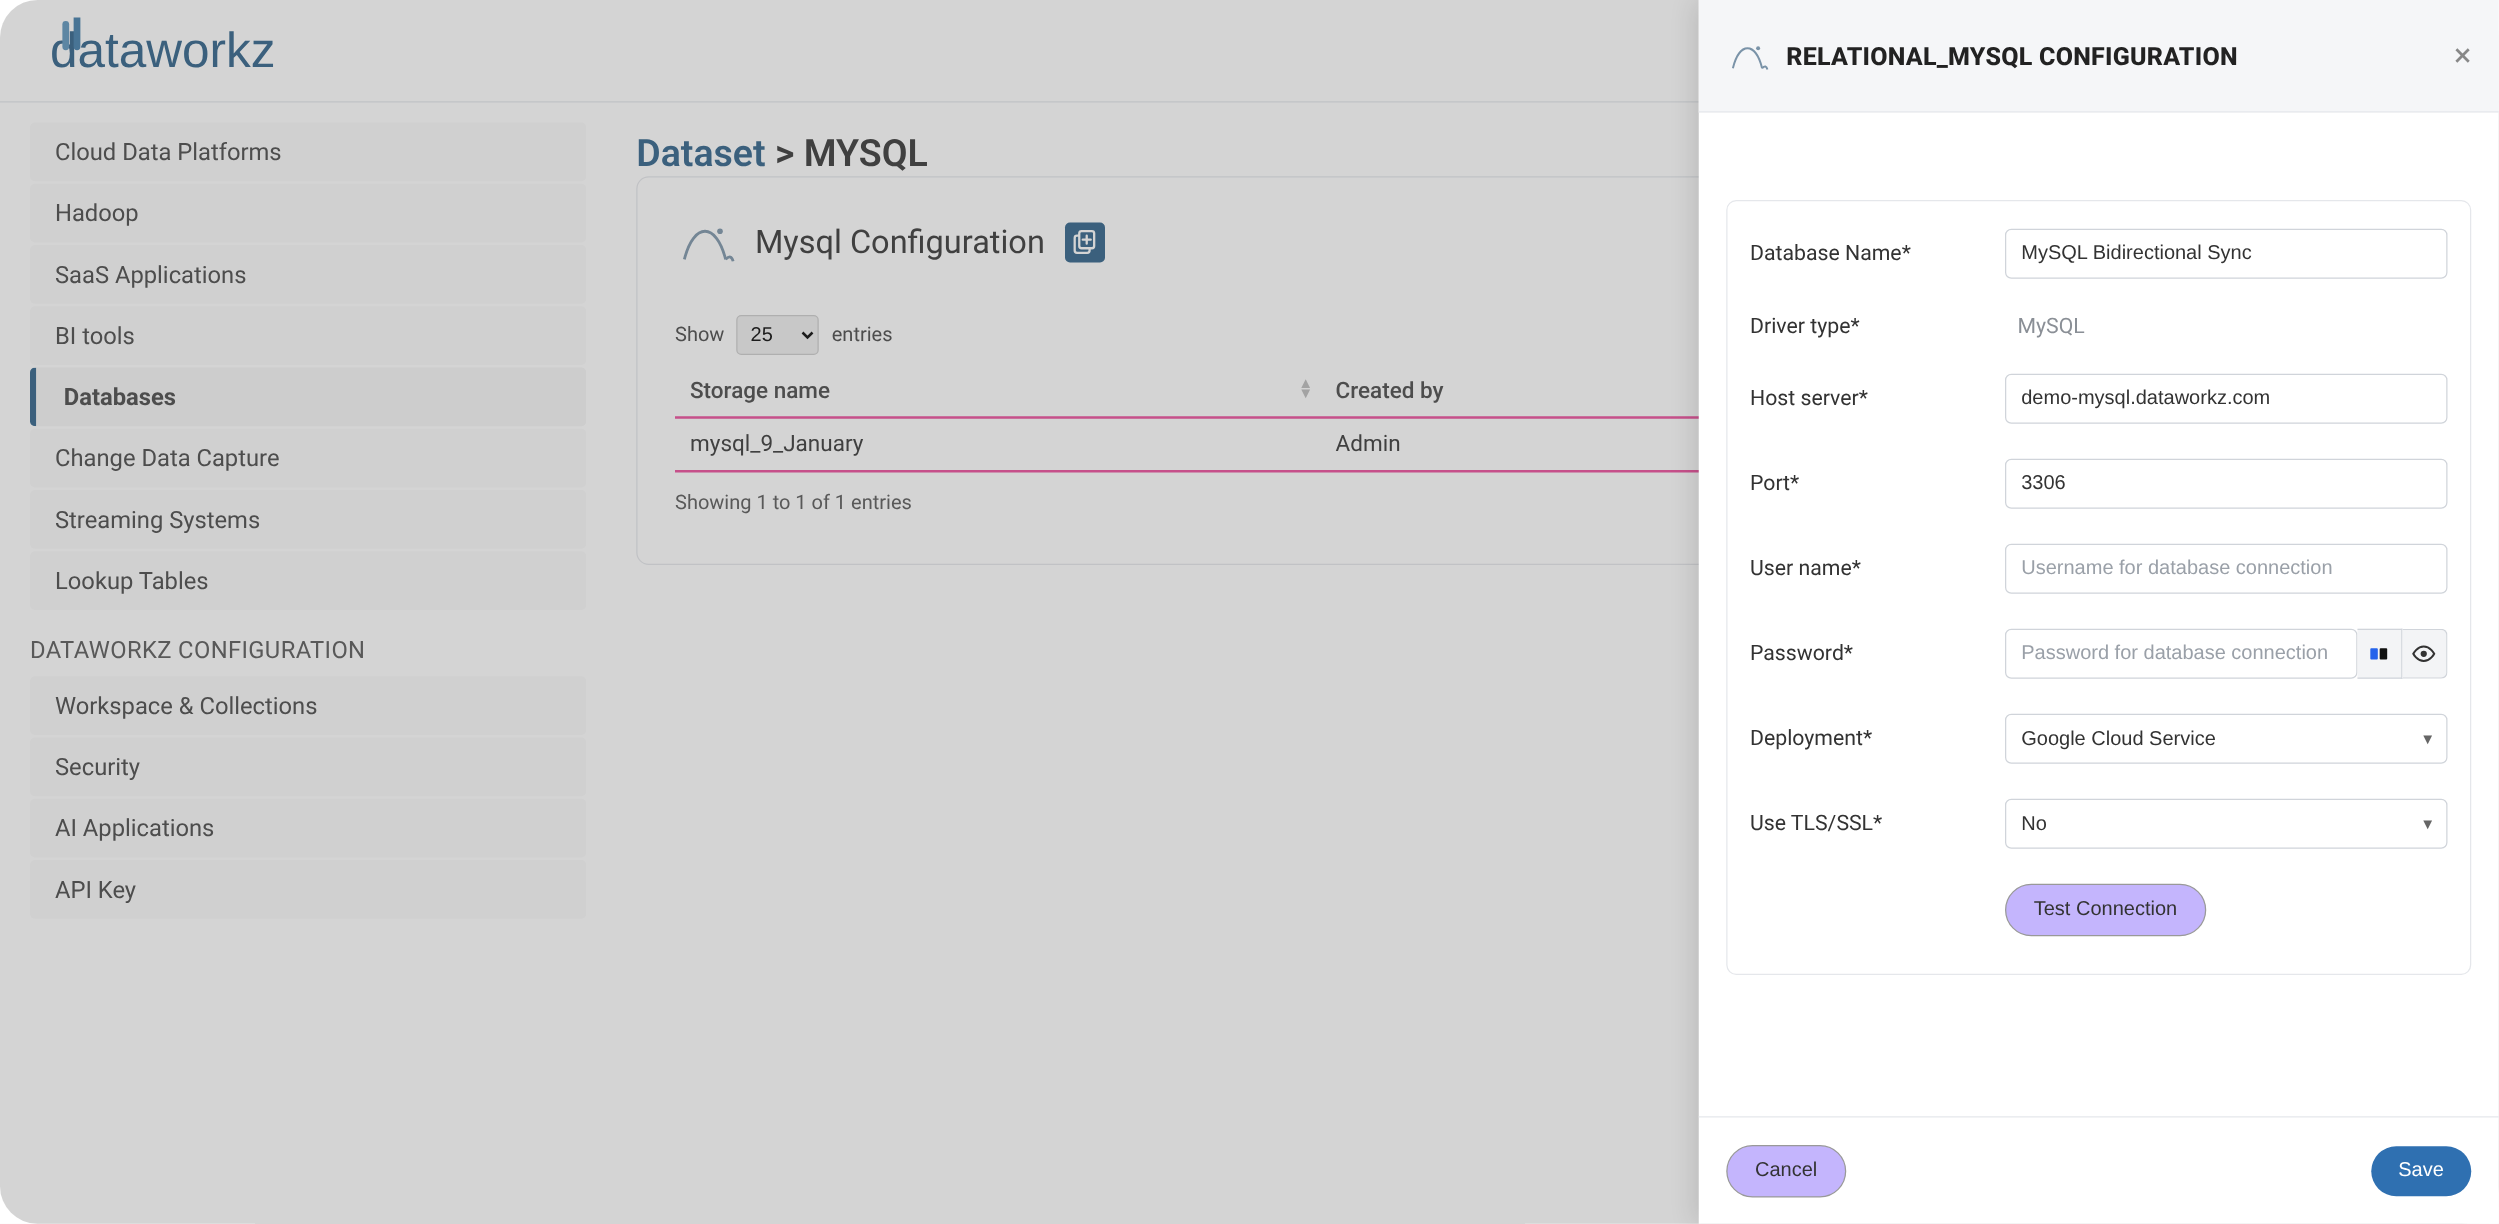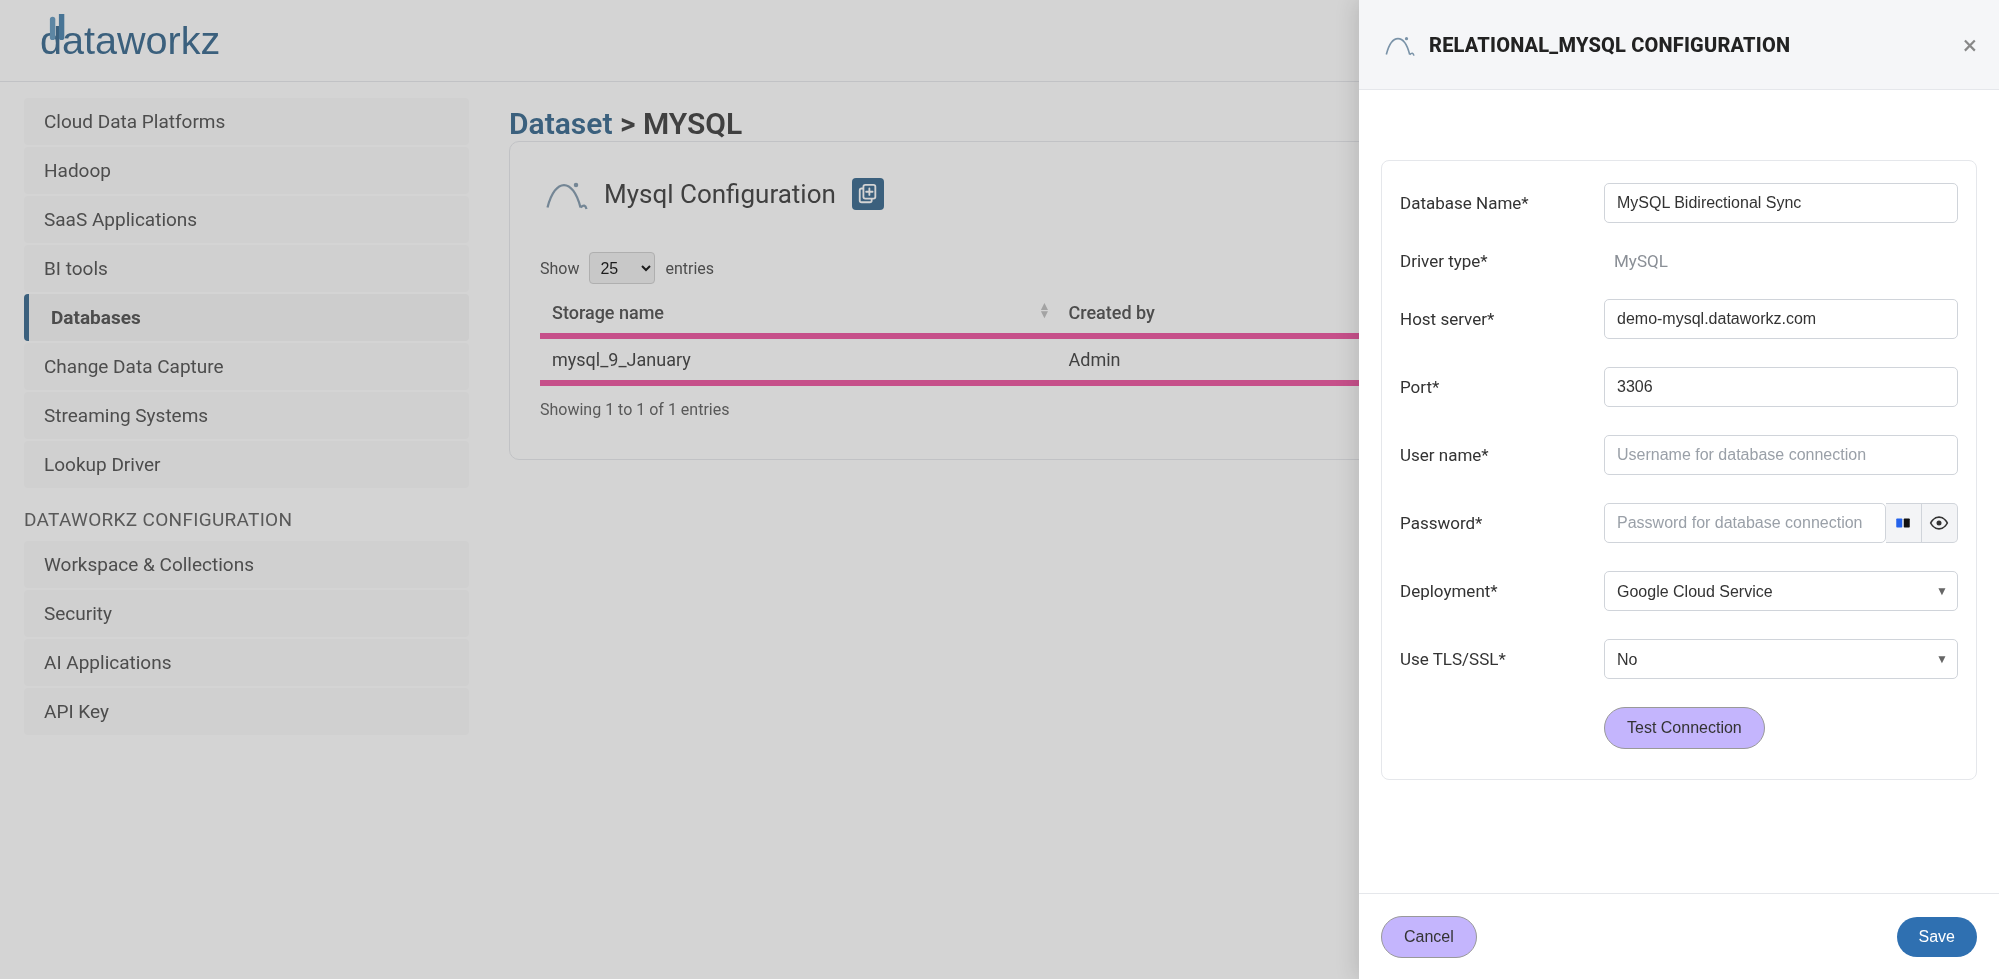--- a/index.html
+++ b/index.html
@@ -89,35 +89,35 @@
   .dt-toolbar { font-size: 16px; color: #444; margin-bottom: 8px; }
   .dt-toolbar select {
     height: 32px; width: 66px; padding: 0 6px;
     border: 1px solid #ccc; border-radius: 4px;
     font-size: 16px; margin: 0 6px;
   }
 
   .dt { width: 100%; border-collapse: collapse; }
   .dt th, .dt td {
     text-align: left; padding: 10px 12px;
-    border-bottom: 6px solid #ec4899;
+    border-bottom: 2px solid #ec4899;
     font-size: 18px;
   }
   .dt th { color: #444; font-weight: 500; position: relative; }
   .dt th .sort { position: absolute; right: 6px; color: #bbb; font-size: 12px; line-height: 8px; }
   .dt-info { margin-top: 14px; font-size: 16px; color: #555; }
 
   .mysql-icon { display: inline-flex; }
   .mysql-icon svg { width: 48px; height: 48px; }
 
   
   .overlay {
     position: absolute; inset: 0;
     background: rgba(100,100,100,0.28);
-    display: flex; justify-content: flex-end;
+    display: flex; justify-content: flex-end; border-radius: 30px;
   }
   .drawer {
     width: 640px; height: 100%;
     background: #fff;
     display: flex; flex-direction: column;
     box-shadow: -4px 0 20px rgba(0,0,0,.12);
   }
   .drawer-head {
     height: 90px;
     display: flex; align-items: center; gap: 14px;
@@ -230,21 +230,21 @@
       <div class="side-item active">
           <span>Databases</span>
         </div>
       <div class="side-item">
           <span>Change Data Capture</span>
         </div>
       <div class="side-item">
           <span>Streaming Systems</span>
         </div>
       <div class="side-item">
-          <span>Lookup Driver</span>
+          <span>Lookup Tables</span>
         </div>
 
       <div class="side-heading">DATAWORKZ CONFIGURATION</div>
 
       <div class="side-item">
           <span>Workspace &amp; Collections</span>
         </div>
       <div class="side-item">
           <span>Security</span>
         </div>

